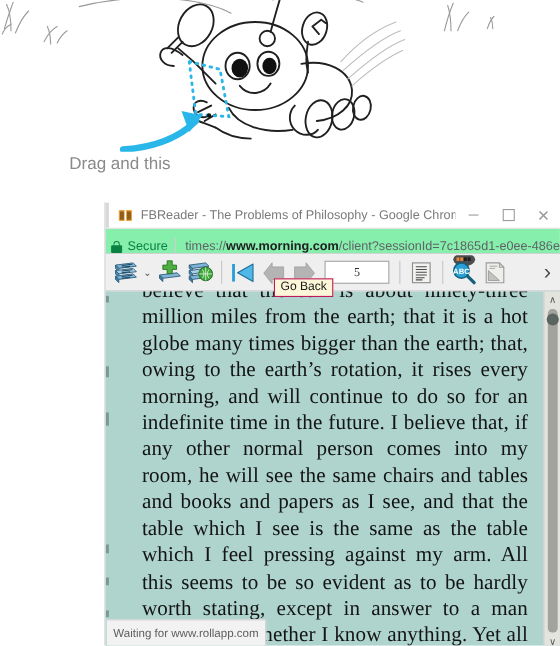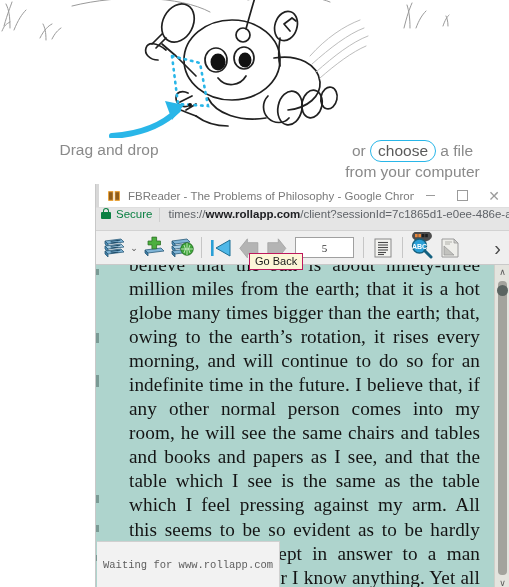--- a/index.html
+++ b/index.html
@@ -104,24 +104,24 @@
     color: #9b9b9b;
     font-size: 13px;
     flex: none;
   }
   .win-btn.min span { display:block; width:9px; height:1px; background:#9b9b9b; }
   .win-btn.max span { display:block; width:9px; height:9px; border:1px solid #9b9b9b; }
   .win-btn.close span { font-size: 14px; line-height: 14px; color:#9b9b9b; }
 
   #chrome-urlbar {
     height: 22px;
-    background: #e5e5e5;
+    background: #86efac;
     border-bottom: 1px solid #d2d2d2;
     display: flex;
-    align-items: flex-start;
+    align-items: flex-end;
     padding-left: 5px;
   }
   #lock-icon {
     width: 10px; height: 11px;
     position: relative;
     flex: none;
     margin-right: 5px;
   }
   #lock-icon .body { position:absolute; left:0; bottom:0; width:10px; height:7px; background:#0b8043; border-radius:1px; }
   #lock-icon .shackle { position:absolute; left:2px; top:0; width:6px; height:6px; border:1.6px solid #0b8043; border-bottom:none; border-radius:3px 3px 0 0; box-sizing:border-box; }
@@ -276,26 +276,25 @@
     position: absolute;
     left: 1px;
     bottom: 0;
     height: 15px;
     background: #f2f2f2;
     border: 1px solid #d0d0d0;
     border-bottom: none;
     border-left: none;
     display: flex;
     align-items: center;
-    padding: 15px 6px;
+    padding: 4px 6px;
     font-size: 10.5px;
     color: #5e5e5e;
     white-space: nowrap;
     z-index: 30;
-    font-family: Liberation Mono, monospace;
   }
 </style>
 </head>
 <body>
 
 <div id="dropzone">
 
   <svg id="robot-illustration" viewBox="0 0 509 140">
     <g fill="none" stroke="#9a9a9a" stroke-width="1" stroke-linecap="round">
       <path d="M4 28 C8 14 10 10 12 4"></path>
@@ -359,31 +358,23 @@
     </g>
 
     <path d="M172 58 L200 65 L208 108 L178 106 Z" fill="none" stroke="#29b6e8" stroke-width="2.6" stroke-dasharray="1.5 5" stroke-linecap="round"></path>
     <circle cx="190" cy="107" r="2" fill="#111"></circle>
 
     <path d="M112 138 C140 136 162 128 178 112" fill="none" stroke="#29b6e8" stroke-width="6" stroke-linecap="round"></path>
     <path d="M165 103 L184 107 L172 122 Z" fill="#29b6e8" stroke="none"></path>
   </svg>
 
   <div class="drop-hint">
-    <div>Drag and drop</div>
+    <div>Drag and this</div>
   </div>
 
-  <div class="choose-hint">
-    <div>
-      <span>or</span>
-      <span class="choose-btn">choose</span>
-      <span>a file</span>
-    </div>
-    <div>from your computer</div>
-  </div>
 </div>
 
 <div id="chrome-window">
 
   <div id="chrome-titlebar">
     <div id="title-accent"></div>
     <div id="favicon">
       <svg viewBox="0 0 14 14" width="14" height="14">
         <rect x="1" y="2" width="12" height="10" rx="1" fill="#e8a33d"></rect>
         <rect x="6.3" y="2" width="1.4" height="10" fill="#ffffff"></rect>
@@ -404,21 +395,21 @@
   </div>
 
   <div id="chrome-urlbar">
     <div id="lock-icon">
       <div class="shackle"></div>
         <div class="body"></div>
     </div>
     <div id="secure-label">Secure</div>
     <div id="url-sep"></div>
     <div id="url-text">
-      <span class="scheme">times://</span><span class="host">www.rollapp.com</span><span class="path">/client?sessionId=7c1865d1-e0ee-486e-a09a-f6af</span>
+      <span class="scheme">times://</span><span class="host">www.morning.com</span><span class="path">/client?sessionId=7c1865d1-e0ee-486e-a09a-f6af</span>
     </div>
   </div>
 
   <div id="app-toolbar">
 
     <div class="tb-item tb-icon">
       <svg width="26" height="24" viewBox="0 0 26 24">
         <g stroke="#2b5c7a" stroke-width="0.8">
           <path d="M4 5 L20 3 L23 6 L7 8 Z" fill="#7fb4d6"></path>
           <path d="M4 5 L7 8 L7 11 L4 8 Z" fill="#4d8cb5"></path>

